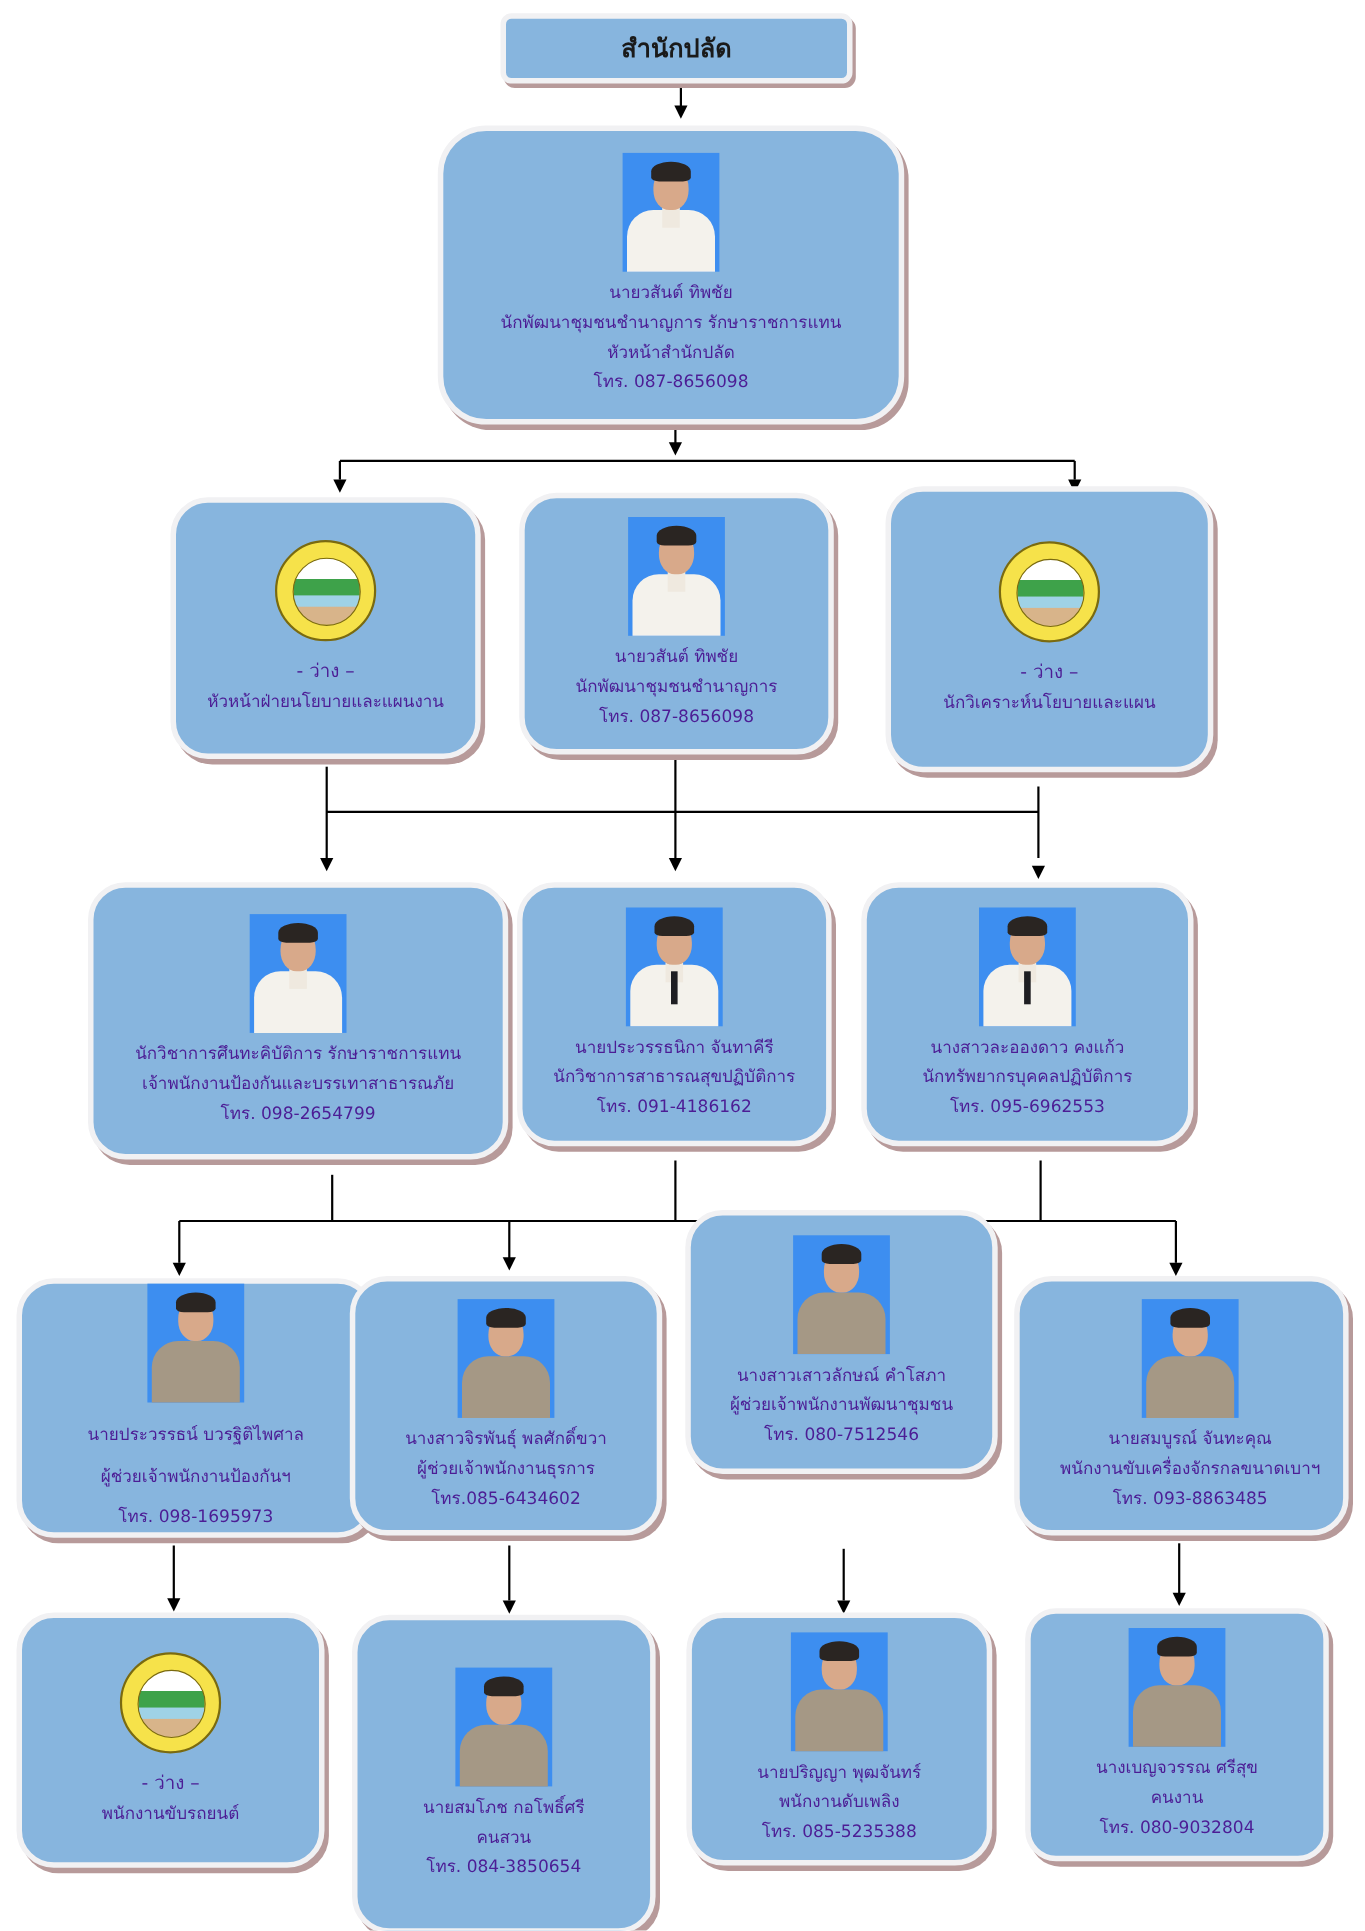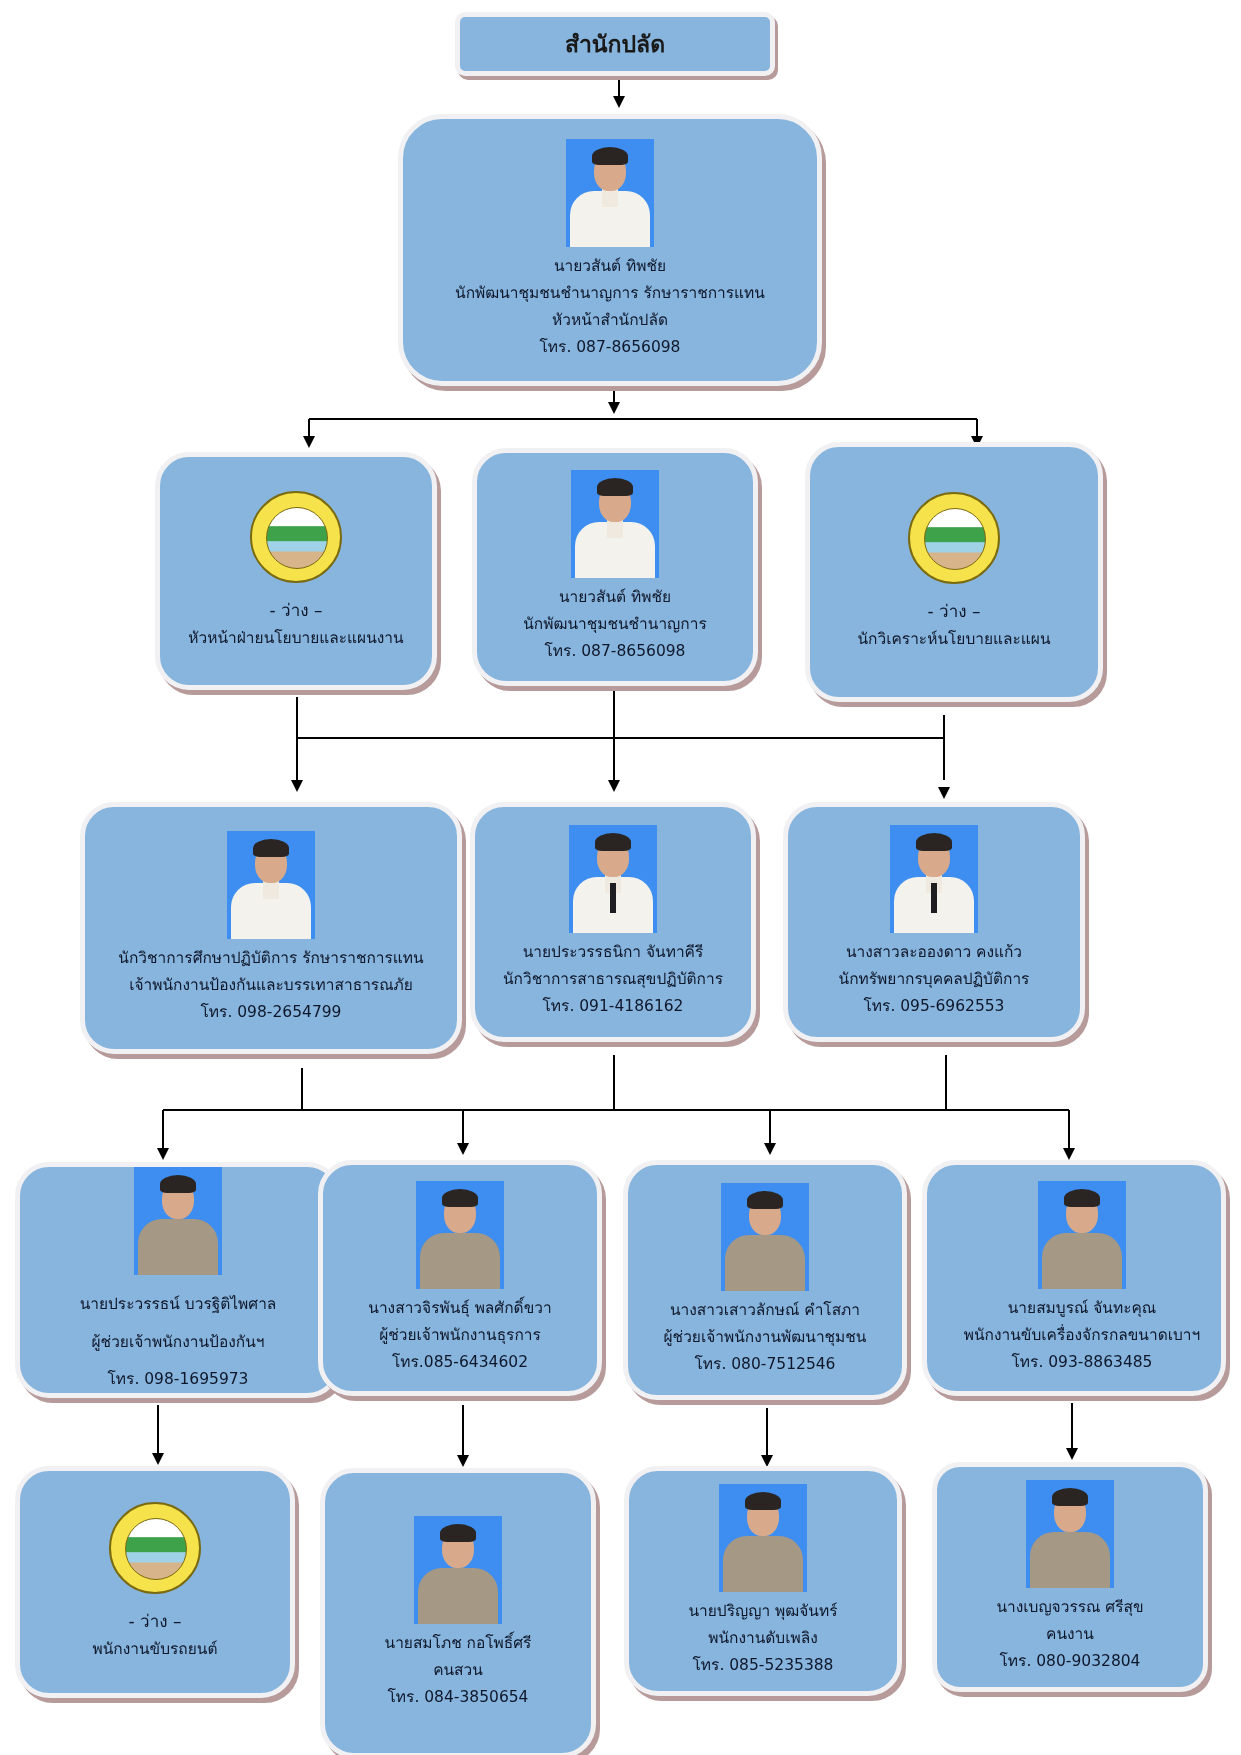--- a/index.html
+++ b/index.html
@@ -9,21 +9,21 @@
       position: absolute; box-sizing: border-box;
       background: #87b5de;
       border: 5px solid #f1f1f3;
       border-radius: 34px;
       box-shadow: 4px 5px 0 #b79a9a;
       display: flex; flex-direction: column; align-items: center; justify-content: center;
       text-align: center;
     }
     .title-box { border-radius: 10px; box-shadow: 3px 4px 0 #b79a9a; }
     .title-text { font-size: 23px; font-weight: bold; color: #1a1a1a; }
-    .line { font-size: 15.5px; line-height: 27px; white-space: nowrap; color: #0f172a; }
+    .line { font-size: 15.5px; line-height: 27px; white-space: nowrap; color: #4c1d95; }
     .vacant { font-size: 17px; line-height: 30px; }
     .photo {
       width: 88px; height: 108px; background: #3d8ef0; position: relative; overflow: hidden;
       margin-bottom: 6px; flex: 0 0 auto;
     }
     .photo .head { position: absolute; left: 28px; top: 12px; width: 32px; height: 40px;
                    border-radius: 50% 50% 45% 45%; background: #d8a98a; }
     .photo .hair { position: absolute; left: 26px; top: 8px; width: 36px; height: 18px;
                    border-radius: 50% 50% 20% 20%; background: #2a2522; }
     .photo .body { position: absolute; left: 4px; top: 52px; width: 80px; height: 60px;
@@ -143,21 +143,21 @@
   <div class="line">นักวิเคราะห์นโยบายและแผน</div>
 </div>
 
 <div class="box" style="left:80px; top:802px; width:382px; height:252px;">
   <div class="photo white">
     <div class="body"></div>
       <div class="collar"></div>
       <div class="head"></div>
       <div class="hair"></div>
   </div>
-  <div class="line">นักวิชาการศึกษาปฏิบัติการ รักษาราชการแทน</div>
+  <div class="line">นักวิชาการศึนทะคิบัติการ รักษาราชการแทน</div>
   <div class="line">เจ้าพนักงานป้องกันและบรรเทาสาธารณภัย</div>
   <div class="line">โทร. 098-2654799</div>
 </div>
 
 <div class="box" style="left:470px; top:802px; width:286px; height:240px;">
   <div class="photo white">
     <div class="body"></div>
       <div class="collar"></div>
       <div class="tie"></div>
       <div class="head"></div>
@@ -196,21 +196,21 @@
   <div class="photo khaki">
     <div class="body"></div>
       <div class="head"></div>
       <div class="hair"></div>
   </div>
   <div class="line">นางสาวจิรพันธุ์ พลศักดิ์ขวา</div>
   <div class="line">ผู้ช่วยเจ้าพนักงานธุรการ</div>
   <div class="line">โทร.085-6434602</div>
 </div>
 
-<div class="box" style="left:623px; top:1160px; width:284px; height:240px;">
+<div class="box" style="left:623px; top:1100px; width:284px; height:240px;">
   <div class="photo khaki">
     <div class="body"></div>
       <div class="head"></div>
       <div class="hair"></div>
   </div>
   <div class="line">นางสาวเสาวลักษณ์ คำโสภา</div>
   <div class="line">ผู้ช่วยเจ้าพนักงานพัฒนาชุมชน</div>
   <div class="line">โทร. 080-7512546</div>
 </div>
 

